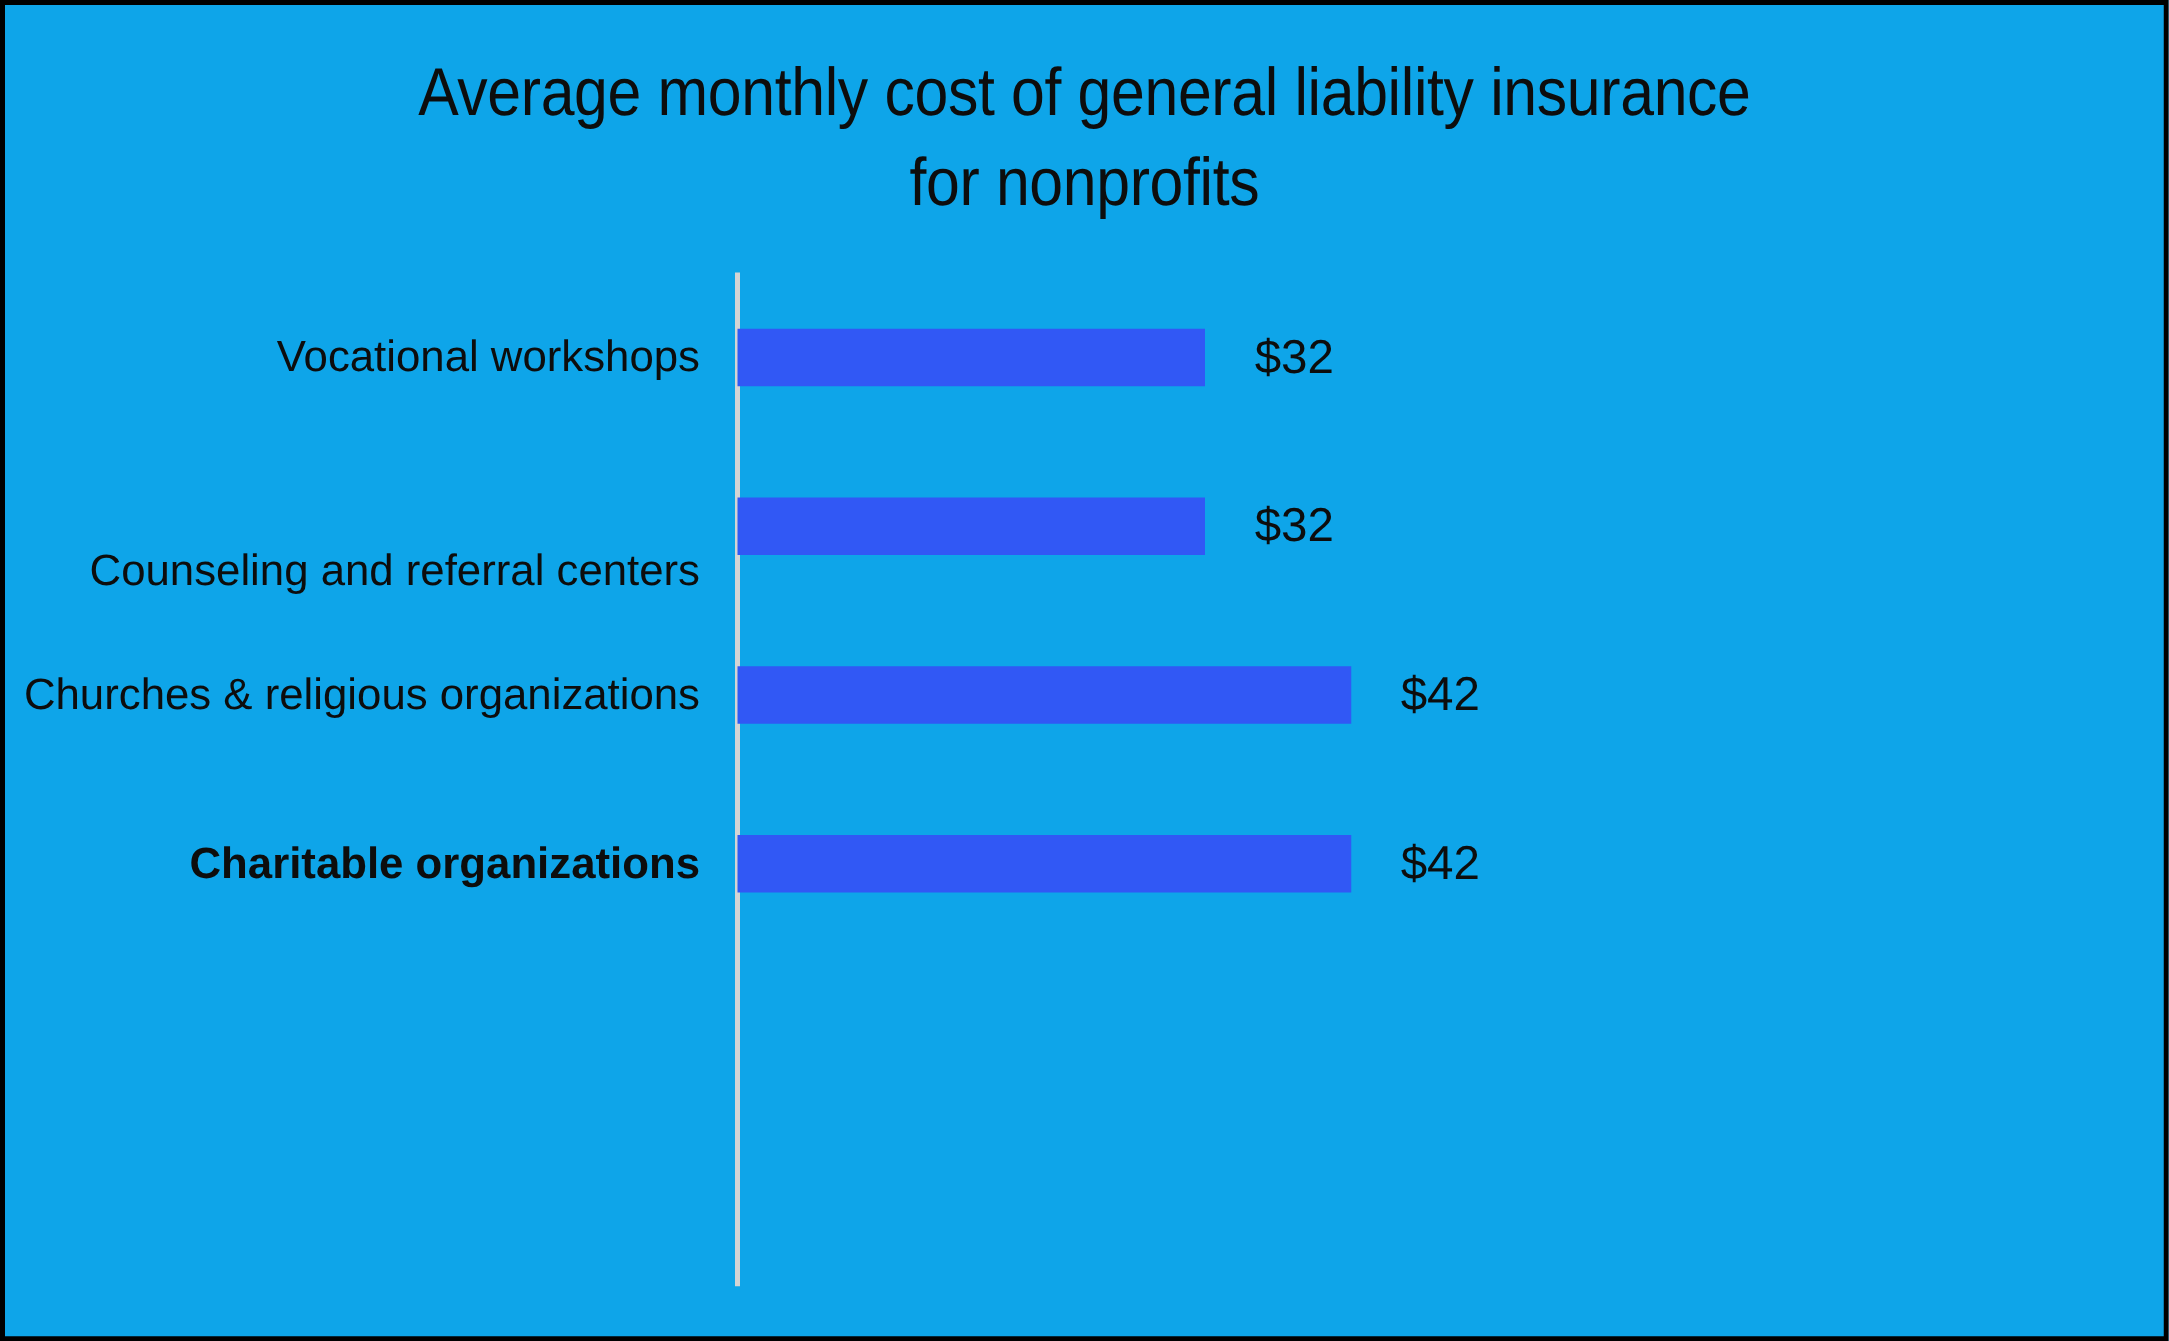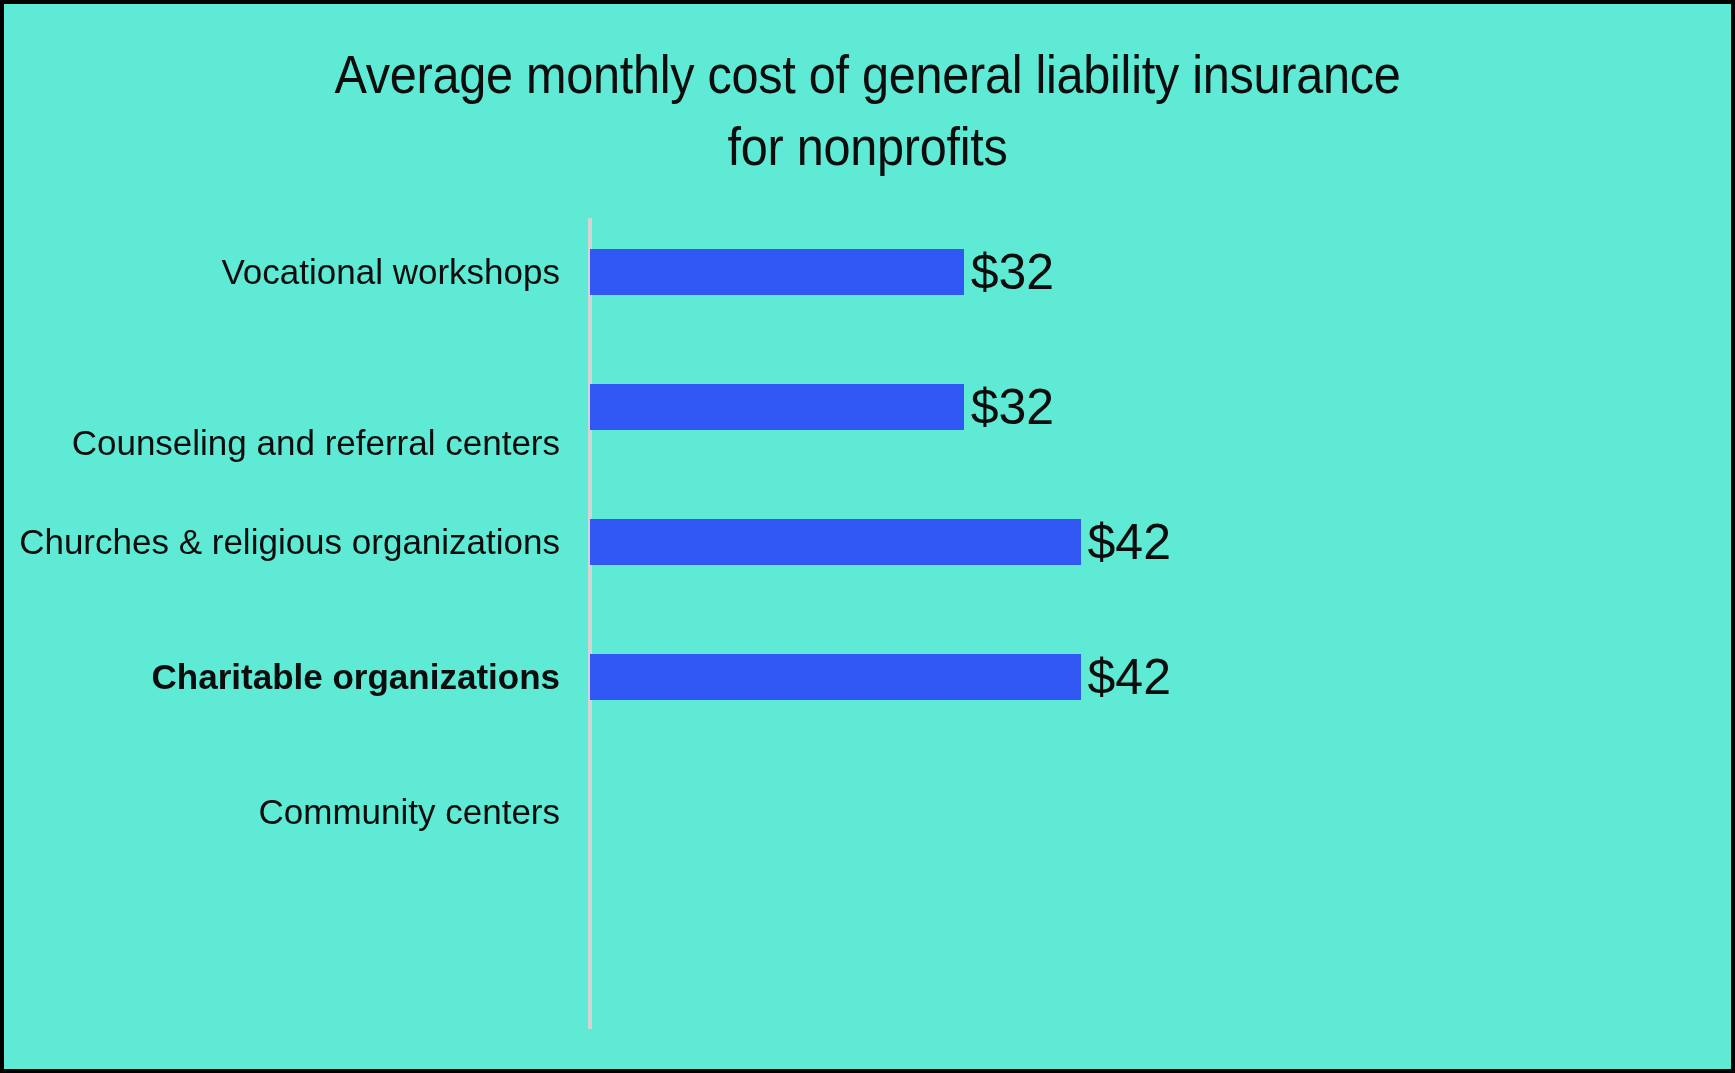--- a/index.html
+++ b/index.html
@@ -49,21 +49,21 @@
     position: absolute;
     left: 584px;
     top: 214px;
     width: 4px;
     height: 811px;
     background: #d4d4d4;
   }
   .rows {
     position: absolute;
     left: 0;
-    top: 200px;
+    top: 214px;
     width: 1727px;
     height: 811px;
   }
   .row {
     position: absolute;
     left: 0;
     width: 1727px;
     height: 135.2px;
     display: block;
   }
@@ -85,33 +85,33 @@
     transform: translateY(-50%);
     height: 46px;
     display: flex;
     align-items: center;
   }
   .bar {
     height: 46px;
     background: #3158f5;
   }
   .bar-value {
-    margin-left: 7px;
+    margin-left: 40px;
     font-family: "Liberation Sans", sans-serif;
-    font-size: 50px;
+    font-size: 38px;
     color: #0d0d0d;
     white-space: nowrap;
     line-height: 1;
     text-align: center;
   }
 </style>
 </head>
 <body>
 
-<div class="frame" style="border-color: rgb(0, 0, 0); background: #5eead4;">
+<div class="frame" style="border-color: rgb(0, 0, 0); background: #0ea5e9;">
 
   <div class="chart-title">
     <span class="tline">Average monthly cost of general liability insurance</span>
     <span class="tline">for nonprofits</span>
   </div>
 
   <div class="plot">
     <div class="axis-line" style="background: rgb(212, 212, 212);"></div>
 
     <div class="rows">
@@ -142,21 +142,20 @@
 
       <div class="row" style="top:405.6px;">
         <div class="cat-label" style="color: rgb(13, 13, 13); font-weight: bold;">Charitable organizations</div>
         <div class="bar-wrap">
           <div class="bar" style="width: 490.56px; background: rgb(49, 88, 245);"></div>
           <div class="bar-value" style="color: rgb(13, 13, 13);">$42</div>
         </div>
       </div>
 
       <div class="row" style="top:540.8px;">
-        <div class="cat-label" style="color: rgb(13, 13, 13);">Community centers</div>
       </div>
 
       <div class="row" style="top:676px;">
       </div>
 
     </div>
   </div>
 </div>
 
 </body></html>

